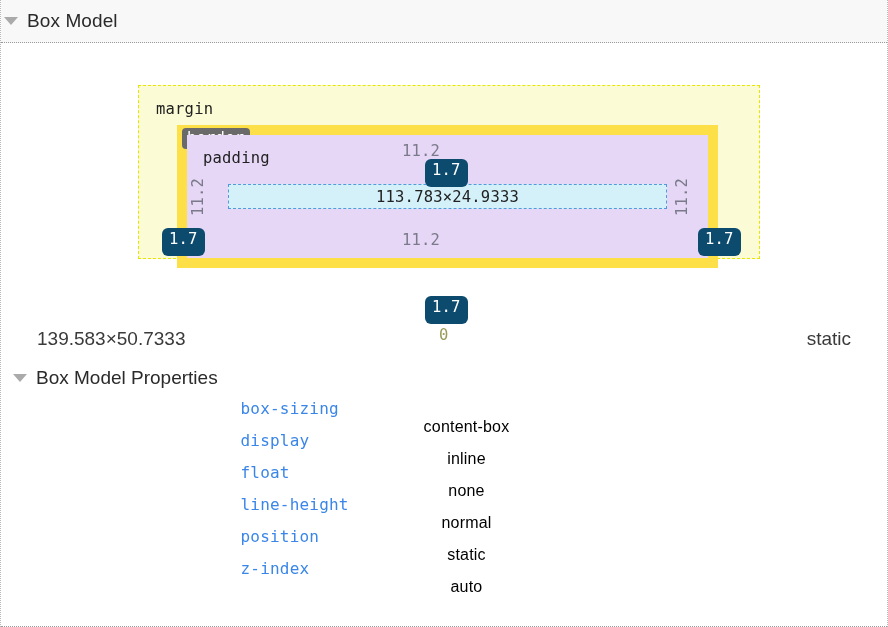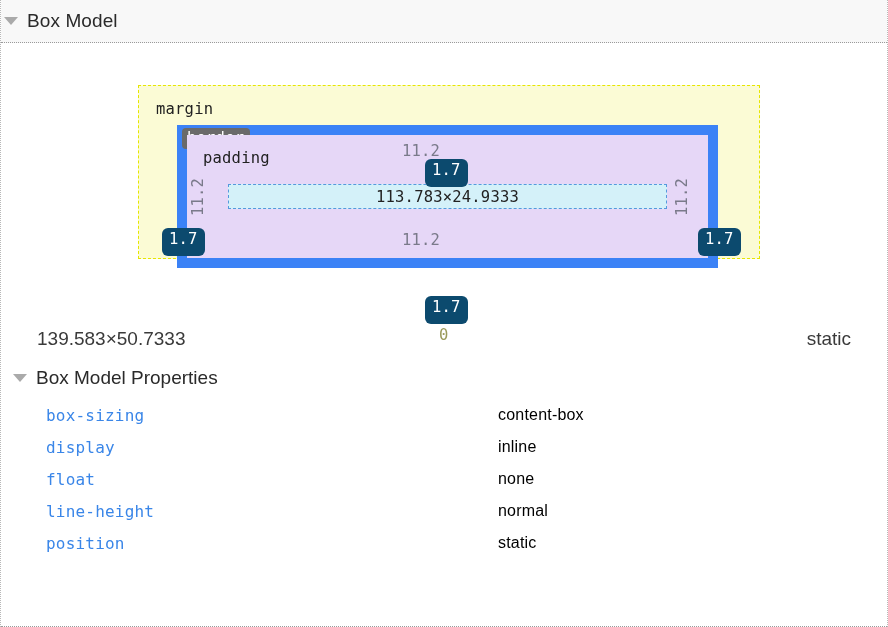--- a/index.html
+++ b/index.html
@@ -70,21 +70,21 @@
     border: 1px dashed #e6e600;
   }
 
   .border-box {
     position: absolute;
     left: 38px;
     top: 39px;
     width: 541px;
     height: 143px;
     box-sizing: border-box;
-    background: #3b82f6;
+    background: #fde047;
   }
 
   .padding-box {
     position: absolute;
     left: 10px;
     top: 10px;
     right: 10px;
     bottom: 10px;
     background: #e6d7f7;
   }
@@ -197,20 +197,21 @@
   }
 
   .props-list {
     padding-top: 6px;
   }
   .prop-row {
     display: flex;
     align-items: center;
     height: 32px;
     padding-left: 45px;
+    flex-direction: column;
   }
   .prop-name {
     font-family: "DejaVu Sans Mono", monospace;
     font-size: 16px;
     color: #3a86e8;
     width: 452px;
     flex: 0 0 auto;
     letter-spacing: 0.2px;
   }
   .prop-value {
@@ -299,16 +300,20 @@
       <span class="prop-value">none</span>
     </div>
     <div class="prop-row">
       <span class="prop-name">line-height</span>
       <span class="prop-value">normal</span>
     </div>
     <div class="prop-row">
       <span class="prop-name">position</span>
       <span class="prop-value">static</span>
     </div>
+    <div class="prop-row">
+      <span class="prop-name">z-index</span>
+      <span class="prop-value">auto</span>
+    </div>
   </div>
 
   <div class="bottom-rule"></div>
 </div>
 
 </body></html>

